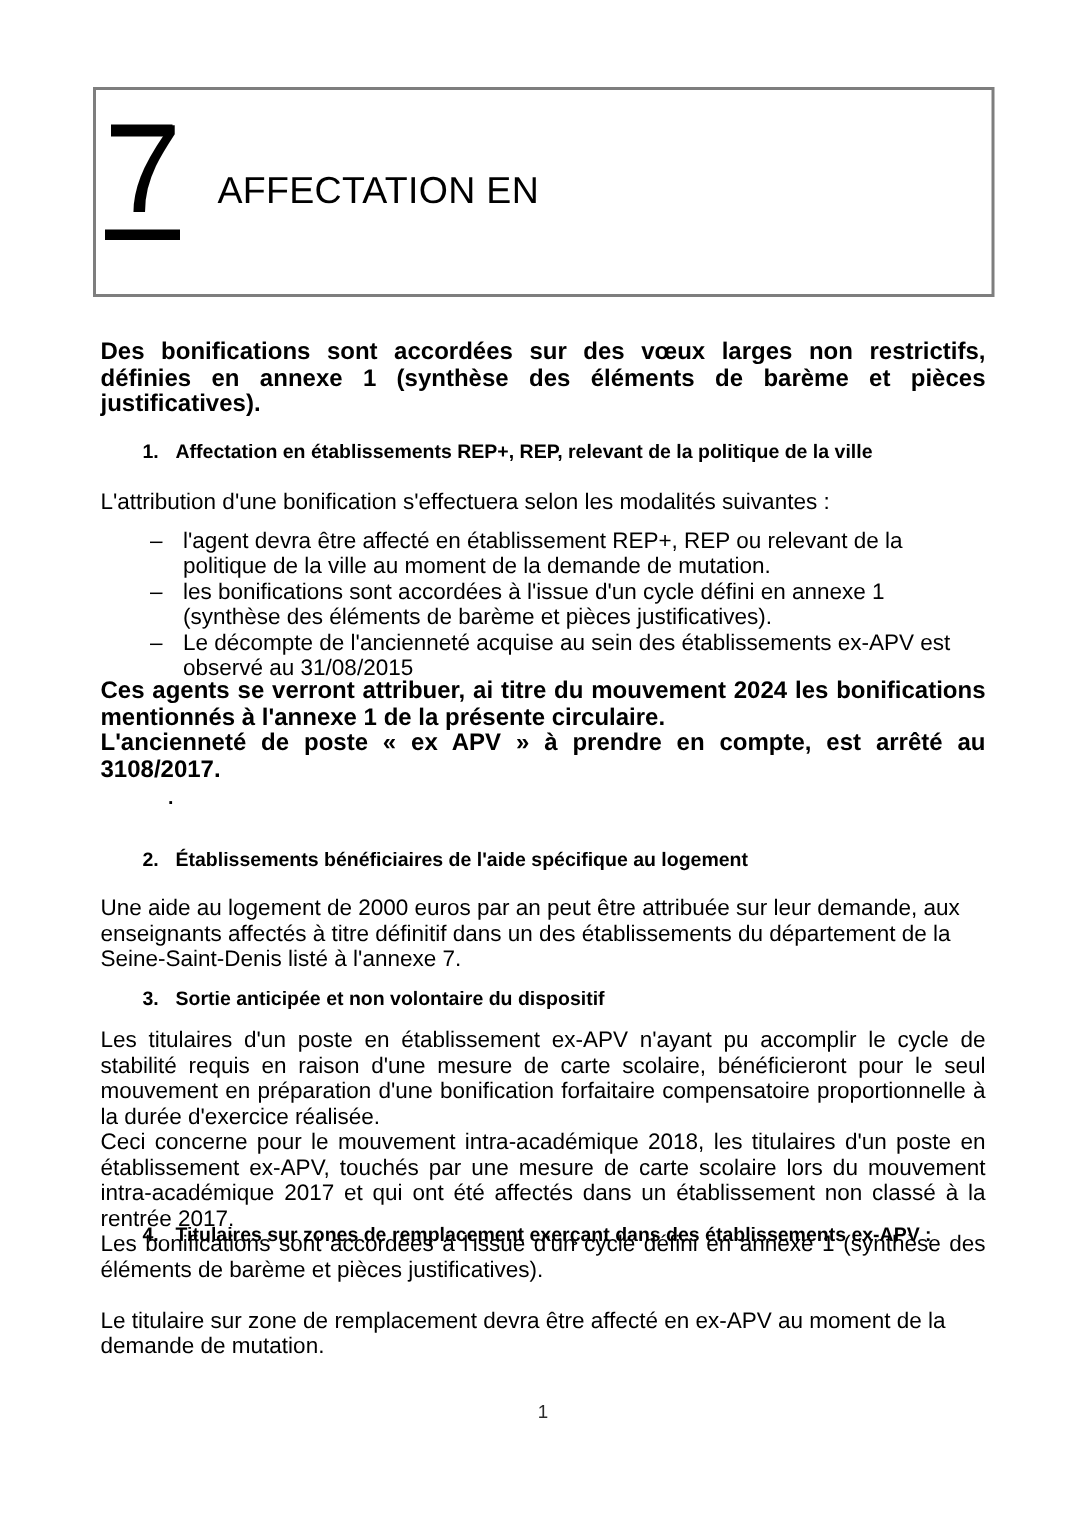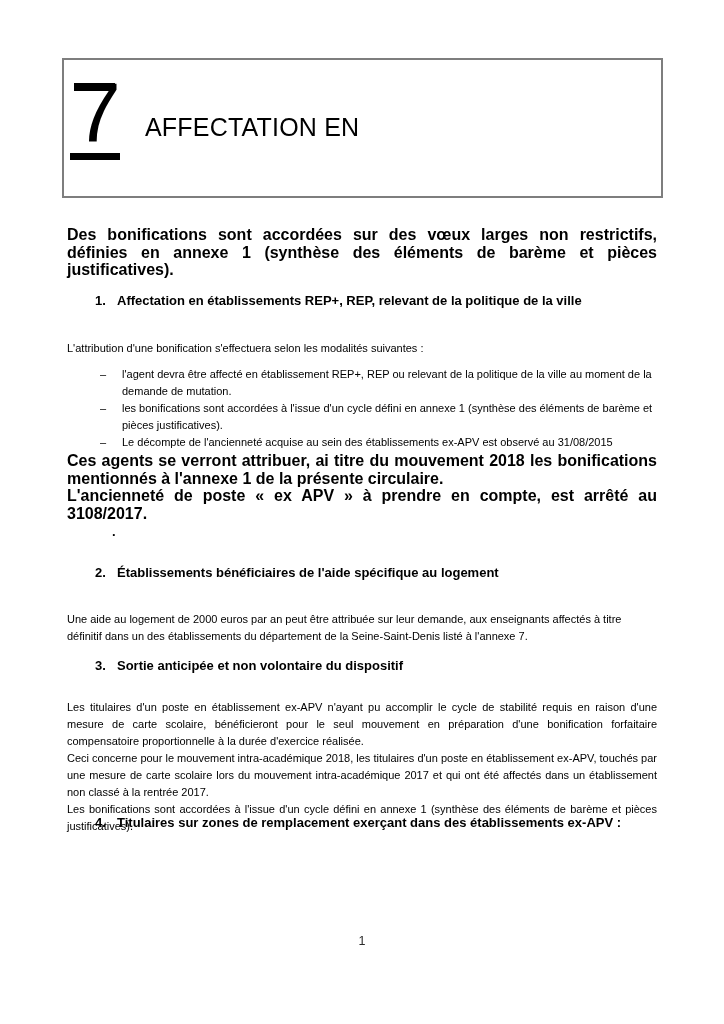--- a/index.html
+++ b/index.html
@@ -32,21 +32,21 @@
     letter-spacing: -2px;
   }
   .chapter .underbar { position: absolute; left: -2px; top: 70px; width: 50px; height: 7px; background: #000; }
   .box-title {
     position: absolute; left: 81px; top: 44px;
     font-size: 25px; font-weight: 400; line-height: 46px;
     letter-spacing: 0.2px; white-space: nowrap;
   }
 
   
-  .txt   { font-size: 11px; line-height: 17px; margin-top: 14px; }
+  .txt   { font-size: 15px; line-height: 17px; }
   .boldp { font-size: 16px; line-height: 17.5px; font-weight: 700; text-align: justify; }
   .just  { text-align: justify; }
 
   .col { left: 67px; width: 590px; }
 
   .heading { left: 95px; width: 576px; display: flex; font-size: 13px; font-weight: 700; line-height: 17px; }
   .heading .num { flex: 0 0 22px; }
   .heading .htxt { flex: 1 1 auto; }
 
   .list { left: 100px; width: 556px; }
@@ -94,21 +94,21 @@
       <span class="marker">–</span>
       <span class="litxt">les bonifications sont accordées à l'issue d'un cycle défini en annexe 1 (synthèse des éléments de barème et pièces justificatives).</span>
     </div>
     <div class="li">
       <span class="marker">–</span>
       <span class="litxt">Le décompte de l'ancienneté acquise au sein des établissements ex-APV est observé au 31/08/2015</span>
     </div>
   </div>
 
   <div class="abs col boldp" style="top:452px;">
-    <p>Ces agents se verront attribuer, ai titre du mouvement 2018 les bonifications mentionnés à l'annexe 1 de la présente circulaire.</p>
+    <p>Ces agents se verront attribuer, ai titre du mouvement 2024 les bonifications mentionnés à l'annexe 1 de la présente circulaire.</p>
     <p>L'ancienneté de poste « ex APV » à prendre en compte, est arrêté au 3108/2017.</p>
   </div>
 
   <div class="abs stray-dot">.</div>
 
   <div class="abs heading" style="top:564px;">
     <span class="num">2.</span>
     <span class="htxt">Établissements bénéficiaires de l'aide spécifique au logement</span>
   </div>
 
@@ -123,16 +123,17 @@
     <p>Les titulaires d'un poste en établissement ex-APV n'ayant pu accomplir le cycle de stabilité requis en raison d'une mesure de carte scolaire, bénéficieront pour le seul mouvement en préparation d'une bonification forfaitaire compensatoire proportionnelle à la durée d'exercice réalisée.</p>
     <p>Ceci concerne pour le mouvement intra-académique 2018, les titulaires d'un poste en établissement ex-APV, touchés par une mesure de carte scolaire lors du mouvement intra-académique 2017 et qui ont été affectés dans un établissement non classé à la rentrée 2017.</p>
     <p>Les bonifications sont accordées à l'issue d'un cycle défini en annexe 1 (synthèse des éléments de barème et pièces justificatives).</p>
   </div>
 
   <div class="abs heading" style="top:814px;">
     <span class="num">4.</span>
     <span class="htxt just">Titulaires sur zones de remplacement exerçant dans des établissements ex-APV :</span>
   </div>
 
+  <p class="abs col txt" style="top:872px;">Le titulaire sur zone de remplacement devra être affecté en ex-APV au moment de la demande de mutation.</p>
 
   <div class="abs pagenum">1</div>
 
 </div>
 
 </body></html>

